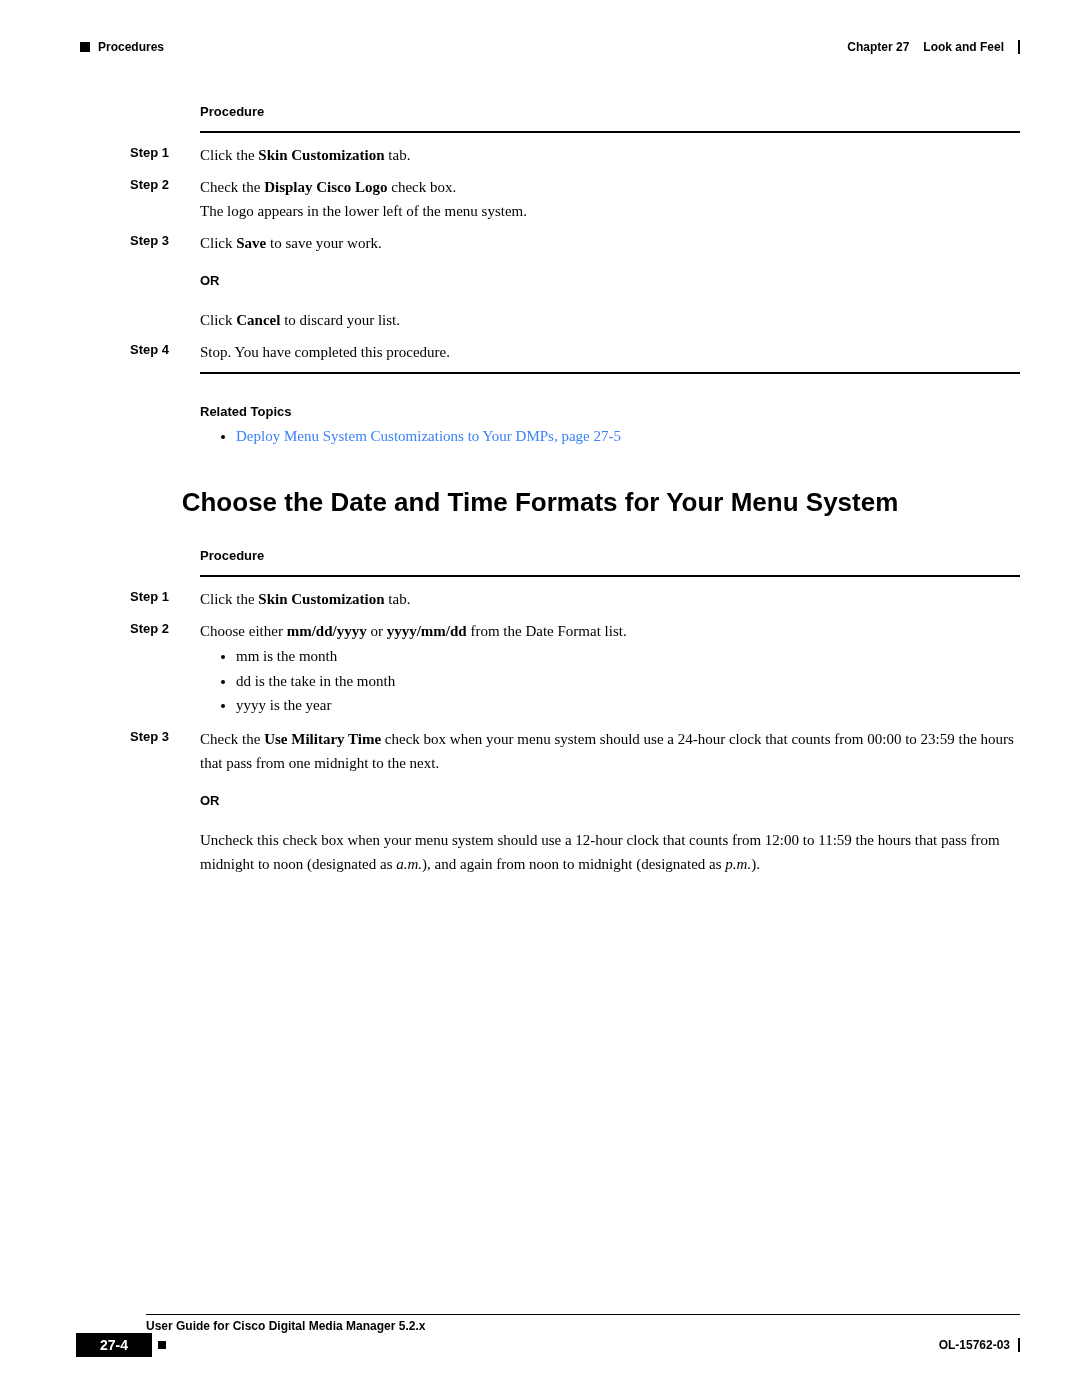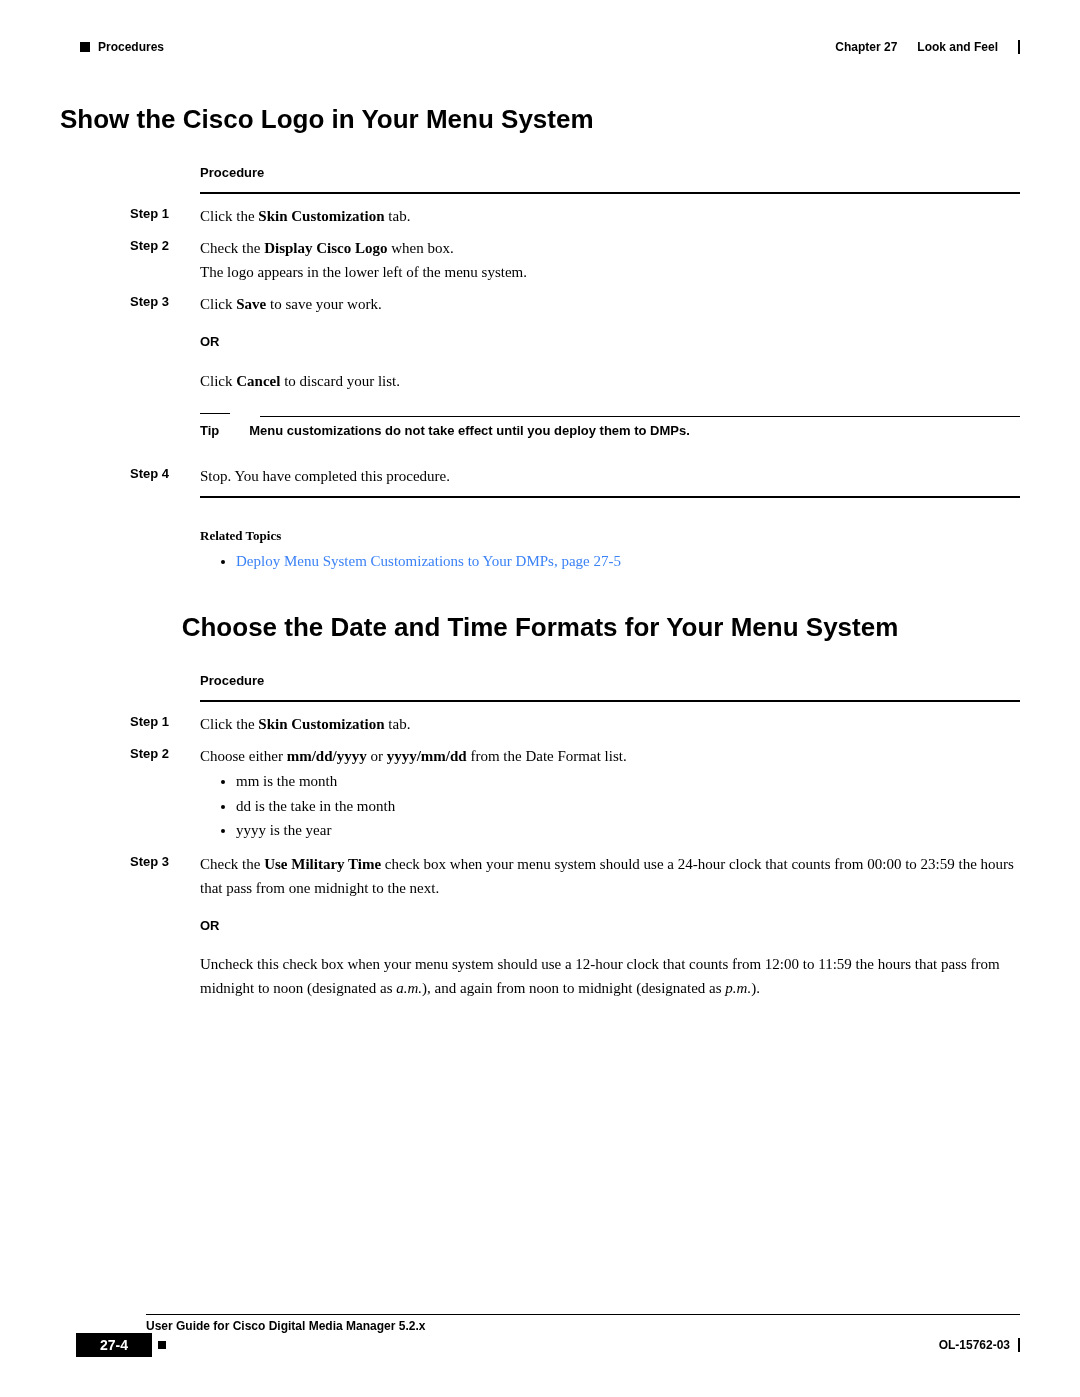--- a/index.html
+++ b/index.html
@@ -21,21 +21,21 @@
     display: flex;
     justify-content: space-between;
     align-items: center;
     font-family: Arial, Helvetica, sans-serif;
     font-size: 12px;
     font-weight: bold;
     margin-bottom: 50px;
     padding-left: 20px;
   }
   .header-left { display: flex; align-items: center; gap: 8px; }
-  .header-right { display: flex; align-items: center; gap: 20px; }
+  .header-right { display: flex; align-items: center; gap: 14px; }
   .sq { width: 10px; height: 10px; background: #000; display: inline-block; }
   .bar { width: 2px; height: 14px; background: #000; display: inline-block; }
   .section-title {
     font-family: Arial, Helvetica, sans-serif;
     font-size: 26px;
     font-weight: bold;
     margin: 0 0 30px 0;
   }
   .procedure-label {
     font-family: Arial, Helvetica, sans-serif;
@@ -78,21 +78,21 @@
   .tip-row {
     display: flex;
     align-items: flex-start;
     gap: 30px;
     font-family: Arial, Helvetica, sans-serif;
     font-size: 13px;
     font-weight: bold;
     padding: 4px 0;
   }
   .related-label {
-    font-family: Liberation Serif, serif;
+    font-family: Liberation Sans, sans-serif;
     font-size: 13px;
     font-weight: bold;
     margin-top: 30px;
     margin-bottom: 6px;
   }
   .bullet-list { margin: 0; padding-left: 36px; }
   .bullet-list li { margin: 2px 0; line-height: 1.5; }
   .link { color: #3b82f6; }
   .b { font-weight: bold; }
   .i { font-style: italic; }
@@ -147,56 +147,47 @@
       <span class="sq"></span>
       <span>Procedures</span>
     </div>
     <div class="header-right">
       <span>Chapter 27</span>
       <span>Look and Feel</span>
       <span class="bar"></span>
     </div>
   </div>
 
-  <h2 class="section-title">Show the Cisco Logo in Your Menu System</h2>
 
   <div class="procedure-label">Procedure</div>
   <div class="indent-block">
       <hr class="hr-thick">
     </div>
 
   <div class="steps">
     <div class="step-row">
       <div class="step-label">Step 1</div>
       <div class="step-body">
         <span>Click the </span><span class="b">Skin Customization</span><span> tab.</span>
       </div>
     </div>
     <div class="step-row">
       <div class="step-label">Step 2</div>
       <div class="step-body">
-        <span>Check the </span><span class="b">Display Cisco Logo</span><span> when box.</span>
+        <span>Check the </span><span class="b">Display Cisco Logo</span><span> check box.</span>
         <div>The logo appears in the lower left of the menu system.</div>
       </div>
     </div>
     <div class="step-row">
       <div class="step-label">Step 3</div>
       <div class="step-body">
         <span>Click </span><span class="b">Save</span><span> to save your work.</span>
         <div class="or-label">OR</div>
         <div><span>Click </span><span class="b">Cancel</span><span> to discard your list.</span></div>
 
-        <div class="tip-block">
-          <div class="tip-rule-top"></div>
-          <div style="border-top:1px solid #000; margin-left:60px;"></div>
-          <div class="tip-row">
-            <span>Tip</span>
-            <span>Menu customizations do not take effect until you deploy them to DMPs.</span>
-          </div>
-        </div>
       </div>
     </div>
     <div class="step-row">
       <div class="step-label">Step 4</div>
       <div class="step-body">Stop. You have completed this procedure.</div>
     </div>
   </div>
   <div class="indent-block">
       <hr class="hr-thick">
     </div>

